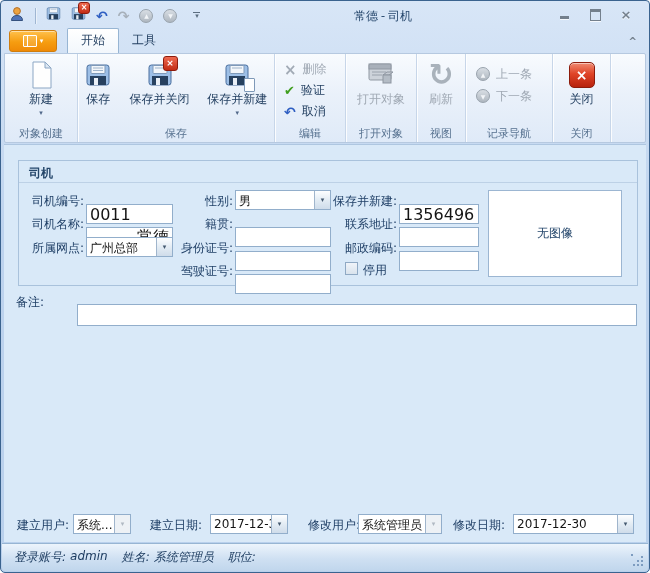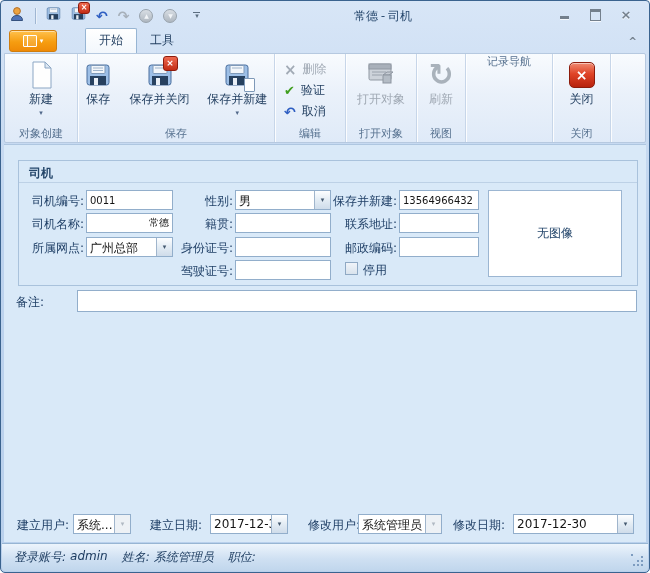--- a/index.html
+++ b/index.html
@@ -27,21 +27,21 @@
   
   .tabrow{height:23px;display:flex;align-items:flex-end;padding-left:8px;}
   .appbtn{width:46px;height:20px;margin-bottom:1px;border:1px solid #cf7d0e;border-radius:3px;
     background:linear-gradient(#ffc14d,#f69d10 55%,#ef8a06);display:flex;align-items:center;justify-content:center;gap:3px;
     box-shadow:inset 0 1px 0 rgba(255,255,255,.5);}
   .appglyph{width:12px;height:10px;border:1px solid #fff;border-radius:1px;position:relative;background:rgba(255,255,255,.15);}
   .appglyph::after{content:"";position:absolute;left:3px;top:0;bottom:0;width:1px;background:#fff;}
   .appbtn .dd-arrow{color:#fff;font-size:7px;}
   .tab{font-size:12px;color:#1e3b5d;padding:3px 13px 4px 13px;}
   .tab.active{background:linear-gradient(#ffffff,#f2f7fc);border:1px solid #97b5d3;border-bottom:none;
-    border-radius:2px 2px 0 0;margin-left:28px;}
+    border-radius:2px 2px 0 0;margin-left:10px;}
   .collapse{margin-left:auto;margin-right:12px;align-self:center;font-size:10px;font-weight:bold;color:#74808d;}
   
   .ribbon{position:absolute;left:3px;right:3px;top:52px;height:90px;box-sizing:border-box;
     border:1px solid #b6c9e0;border-radius:0 2px 2px 2px;display:flex;
     background:linear-gradient(#f8fbfe,#eaf1fa 45%,#dfeaf8);}
   .rgroup{display:flex;flex-direction:column;border-right:1px solid #c7d6e9;box-shadow:1px 0 0 rgba(255,255,255,.85);}
   .rgroup.filler{flex:1;border-right:none;box-shadow:none;}
   .rbody{flex:1;display:flex;justify-content:center;align-items:flex-start;padding-top:3px;}
   .rcap{height:16px;line-height:15px;text-align:center;font-size:11px;color:#56718f;}
   .bigbtn{display:flex;flex-direction:column;align-items:center;padding-top:2px;cursor:default;}
@@ -64,21 +64,21 @@
     background:linear-gradient(#ef6a50,#c22c15);color:#fff;font-size:9px;font-weight:bold;line-height:12px;text-align:center;}
   .badge-page{position:absolute;right:-5px;bottom:-2px;width:9px;height:12px;background:#fdfeff;border:1px solid #7e99b8;border-radius:1px;}
   
   .client{position:absolute;left:3px;right:3px;top:143px;bottom:30px;background:#d9e9f8;border-top:1px solid #aec6e0;}
   .groupbox{position:absolute;left:14px;top:15px;width:620px;height:126px;border:1px solid #a9c2dc;box-sizing:border-box;}
   .gb-cap{position:absolute;left:10px;top:4px;font-size:12px;color:#25476b;font-weight:bold;}
   .gb-line{position:absolute;left:0;right:0;top:21px;height:1px;background:#bdd1e6;}
   .lbl{position:absolute;font-size:12px;color:#1f3f66;white-space:nowrap;}
   .ra{text-align:right;}
   .inp{position:absolute;height:20px;box-sizing:border-box;border:1px solid #92aecb;background:#fff;
-    font-family:"DejaVu Sans",sans-serif;font-size:10px;color:#141414;padding:0 3px;outline:none;}
+    font-family:"DejaVu Sans",sans-serif;font-size:16px;color:#141414;padding:0 3px;outline:none;margin-top:14px;}
   .combo{position:absolute;height:20px;box-sizing:border-box;border:1px solid #92aecb;background:#fff;display:flex;}
   .combo .val{flex:1;font-size:12px;color:#141414;padding:2px 0 0 3px;overflow:hidden;white-space:nowrap;}
   .combo .dd{width:15px;border-left:1px solid #a0b5cc;background:linear-gradient(#fdfeff,#e3ecf4 50%,#cfdcea);
     display:flex;align-items:center;justify-content:center;font-size:7px;color:#44596f;}
   .combo .dd.off{background:#edf1f5;color:#b0b9c3;}
   .photo{position:absolute;left:484px;top:45px;width:134px;height:87px;background:#fff;border:1px solid #9cb6d2;
     box-sizing:border-box;display:flex;align-items:center;justify-content:center;font-size:12px;color:#23456a;}
   .chk{position:absolute;left:341px;top:117px;width:13px;height:13px;box-sizing:border-box;border:1px solid #8fa9c4;
     background:linear-gradient(#f0f4f9,#d9e3ed);}
   
@@ -260,20 +260,32 @@
       <div class="rbody">
         <div class="bigbtn disabled">
           <span class="ic refresh-glyph">↻</span>
           <span class="txt">刷新</span>
         </div>
       </div>
       <div class="rcap">视图</div>
     </div>
 
     <div class="rgroup" style="width:86px">
+      <div class="rbody" style="justify-content:flex-start">
+        <div class="navrows">
+          <div class="smbtn disabled" style="height:16px;padding-left:10px">
+            <span class="circle-ico">▲</span>
+            <span>上一条</span>
+          </div>
+          <div class="smbtn disabled" style="height:16px;padding-left:10px">
+            <span class="circle-ico">▼</span>
+            <span>下一条</span>
+          </div>
+        </div>
+      </div>
       <div class="rcap">记录导航</div>
     </div>
 
     <div class="rgroup" style="width:57px">
       <div class="rbody">
         <div class="bigbtn">
           <span class="ic">
               <span class="closebig">×</span>
             </span>
           <span class="txt">关闭</span>

